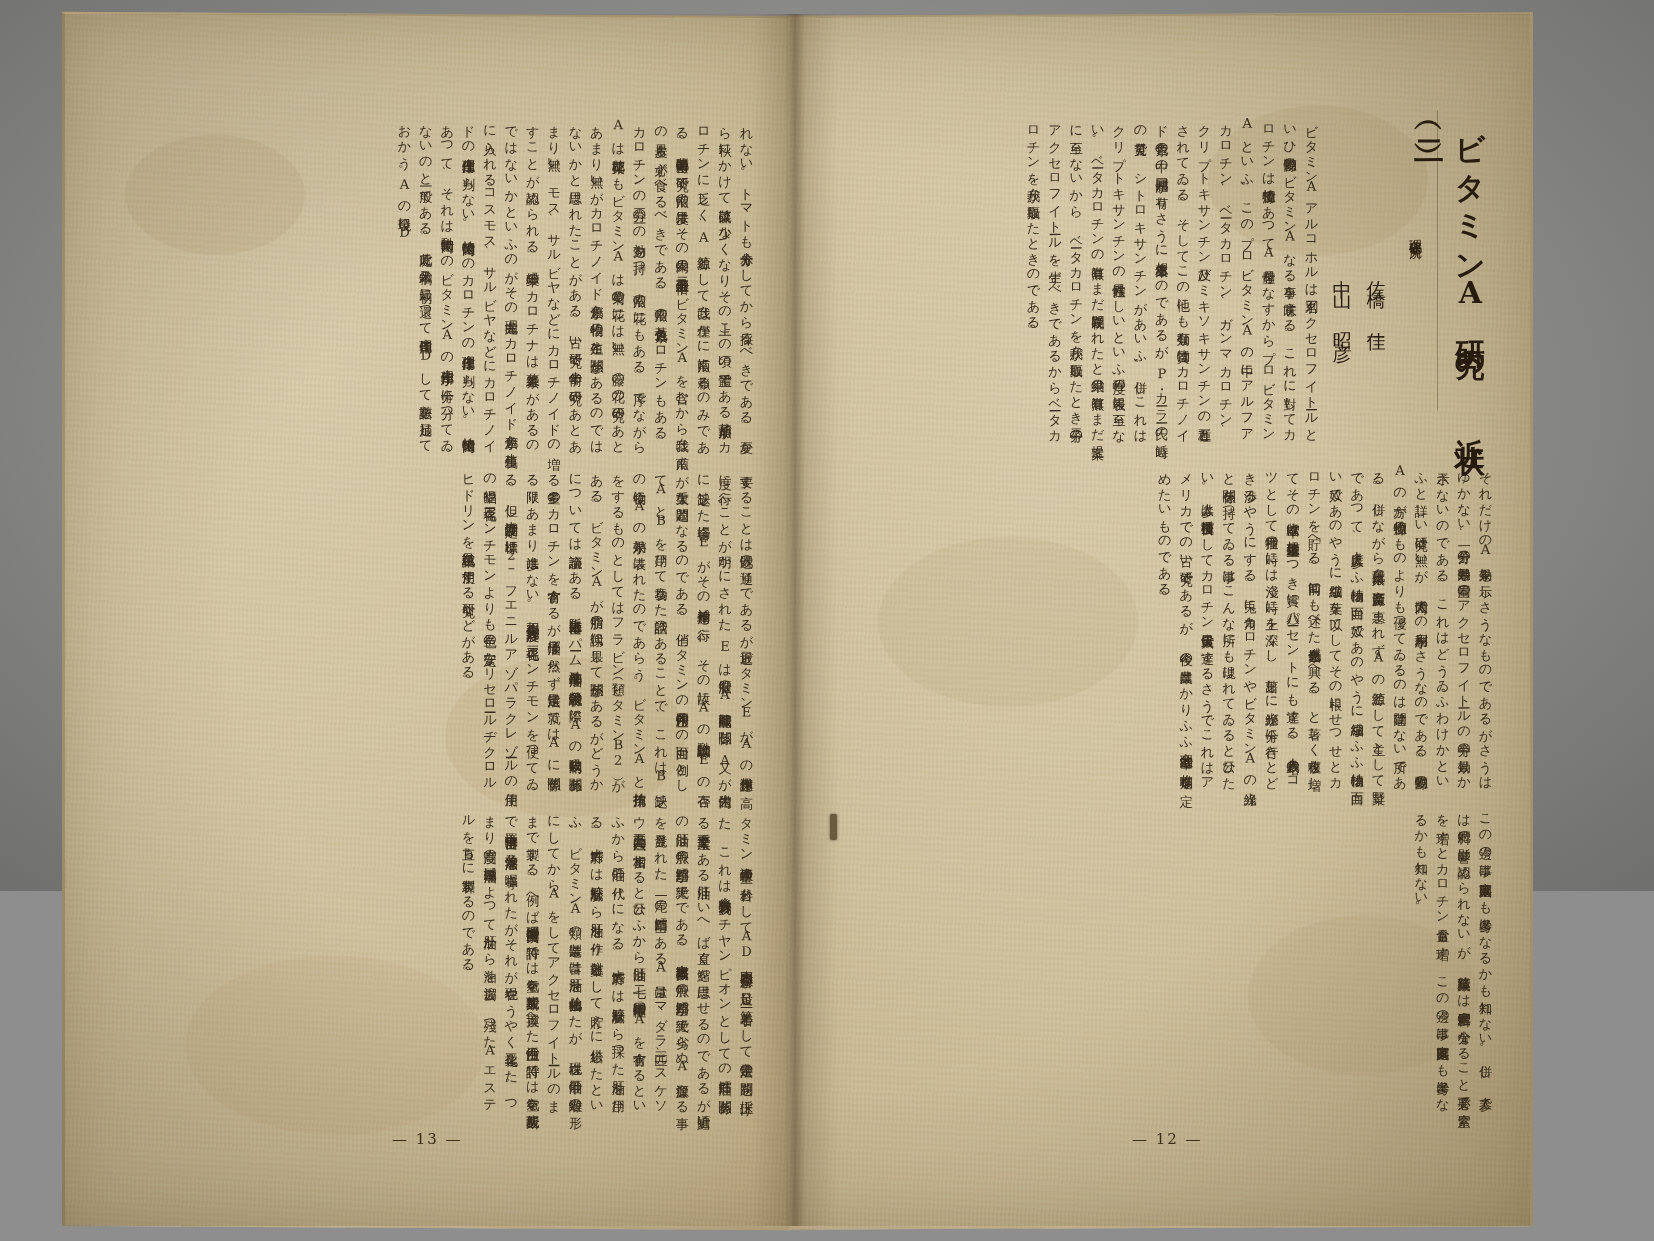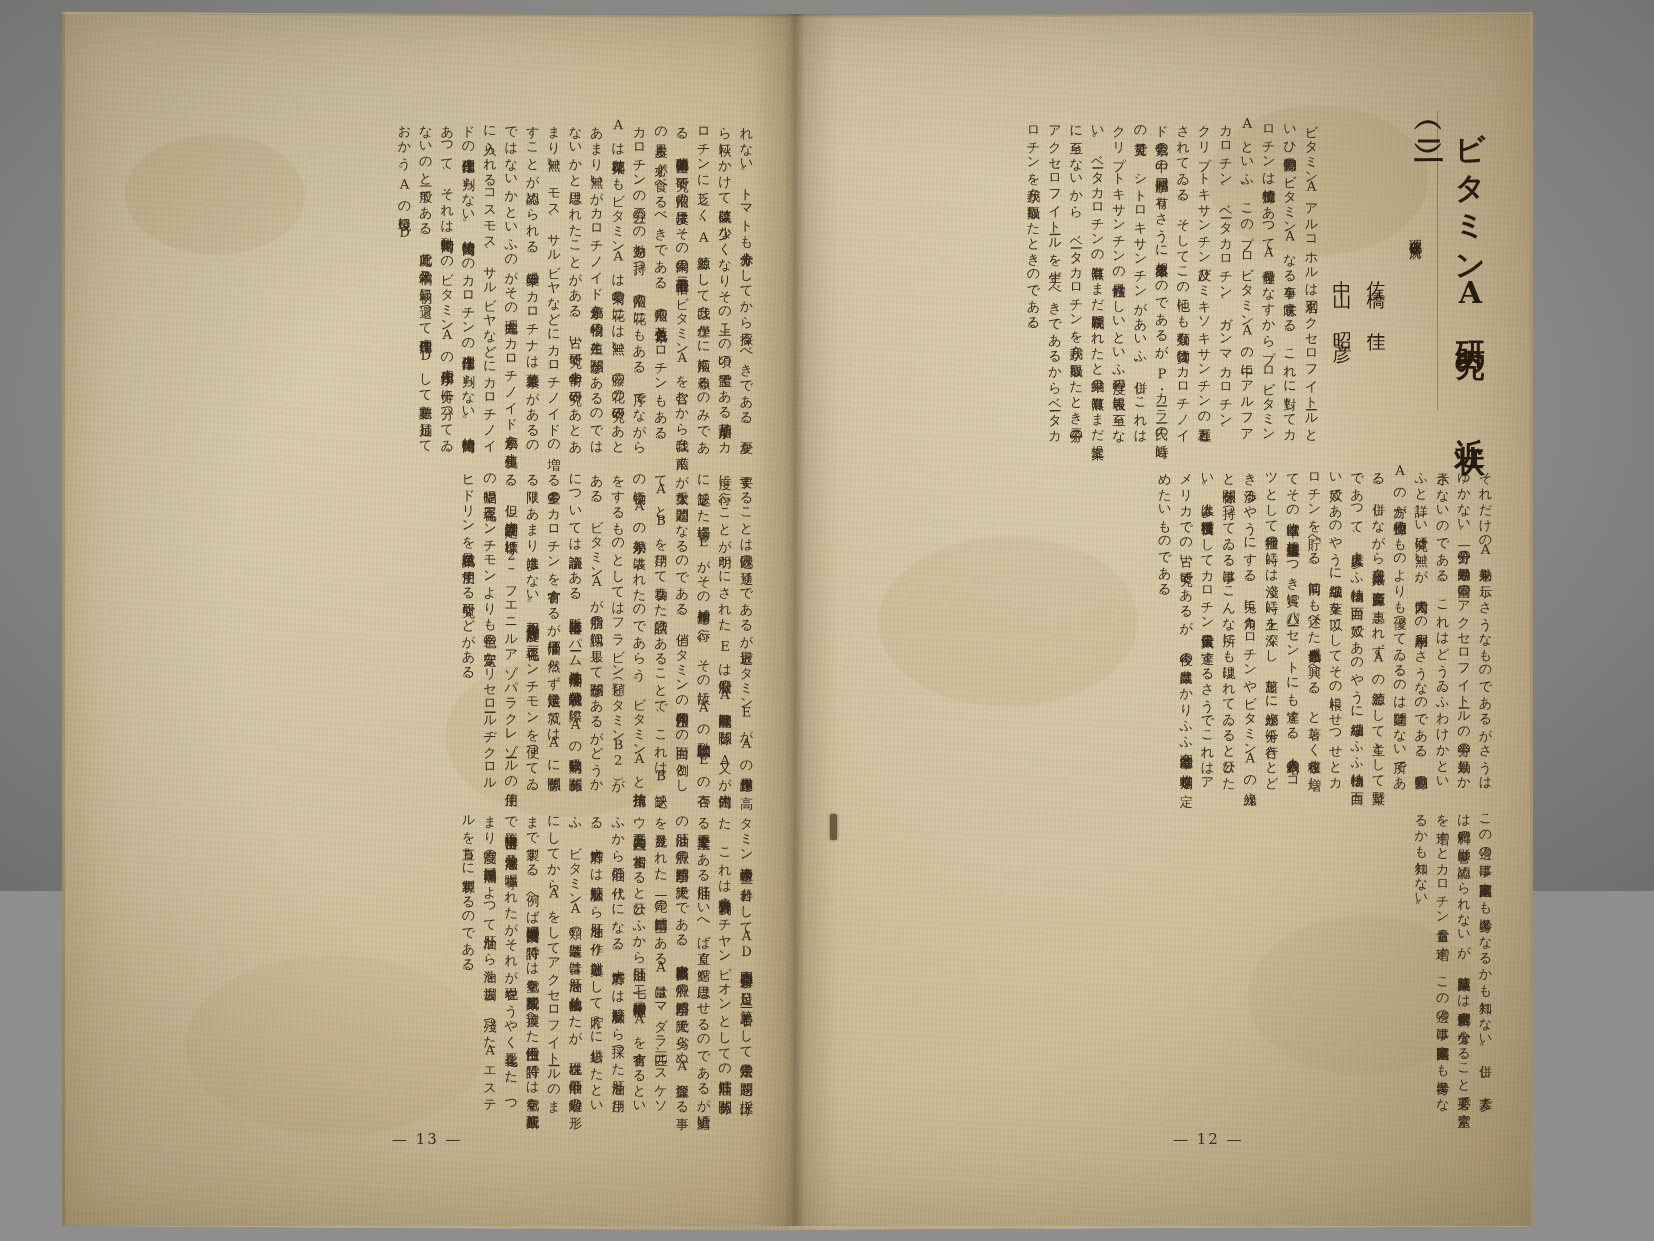--- a/index.html
+++ b/index.html
@@ -163,21 +163,21 @@
 
   .pagenum {
     position: absolute;
     bottom: 78px;
     font-size: 15px;
     color: #3a2c18;
     letter-spacing: 2px;
     font-family: "DejaVu Serif", serif;
   }
   #pagenum-left  { left: 330px; }
-  #pagenum-right { left: 1070px; margin-left: 41px; }
+  #pagenum-right { left: 1070px; }
 
   
   #r-titlerule {
     position: absolute;
     right: 92px; top: 96px;
     width: 1px; height: 300px;
     background: rgba(60,45,25,0.35);
   }
 </style>
 </head>

